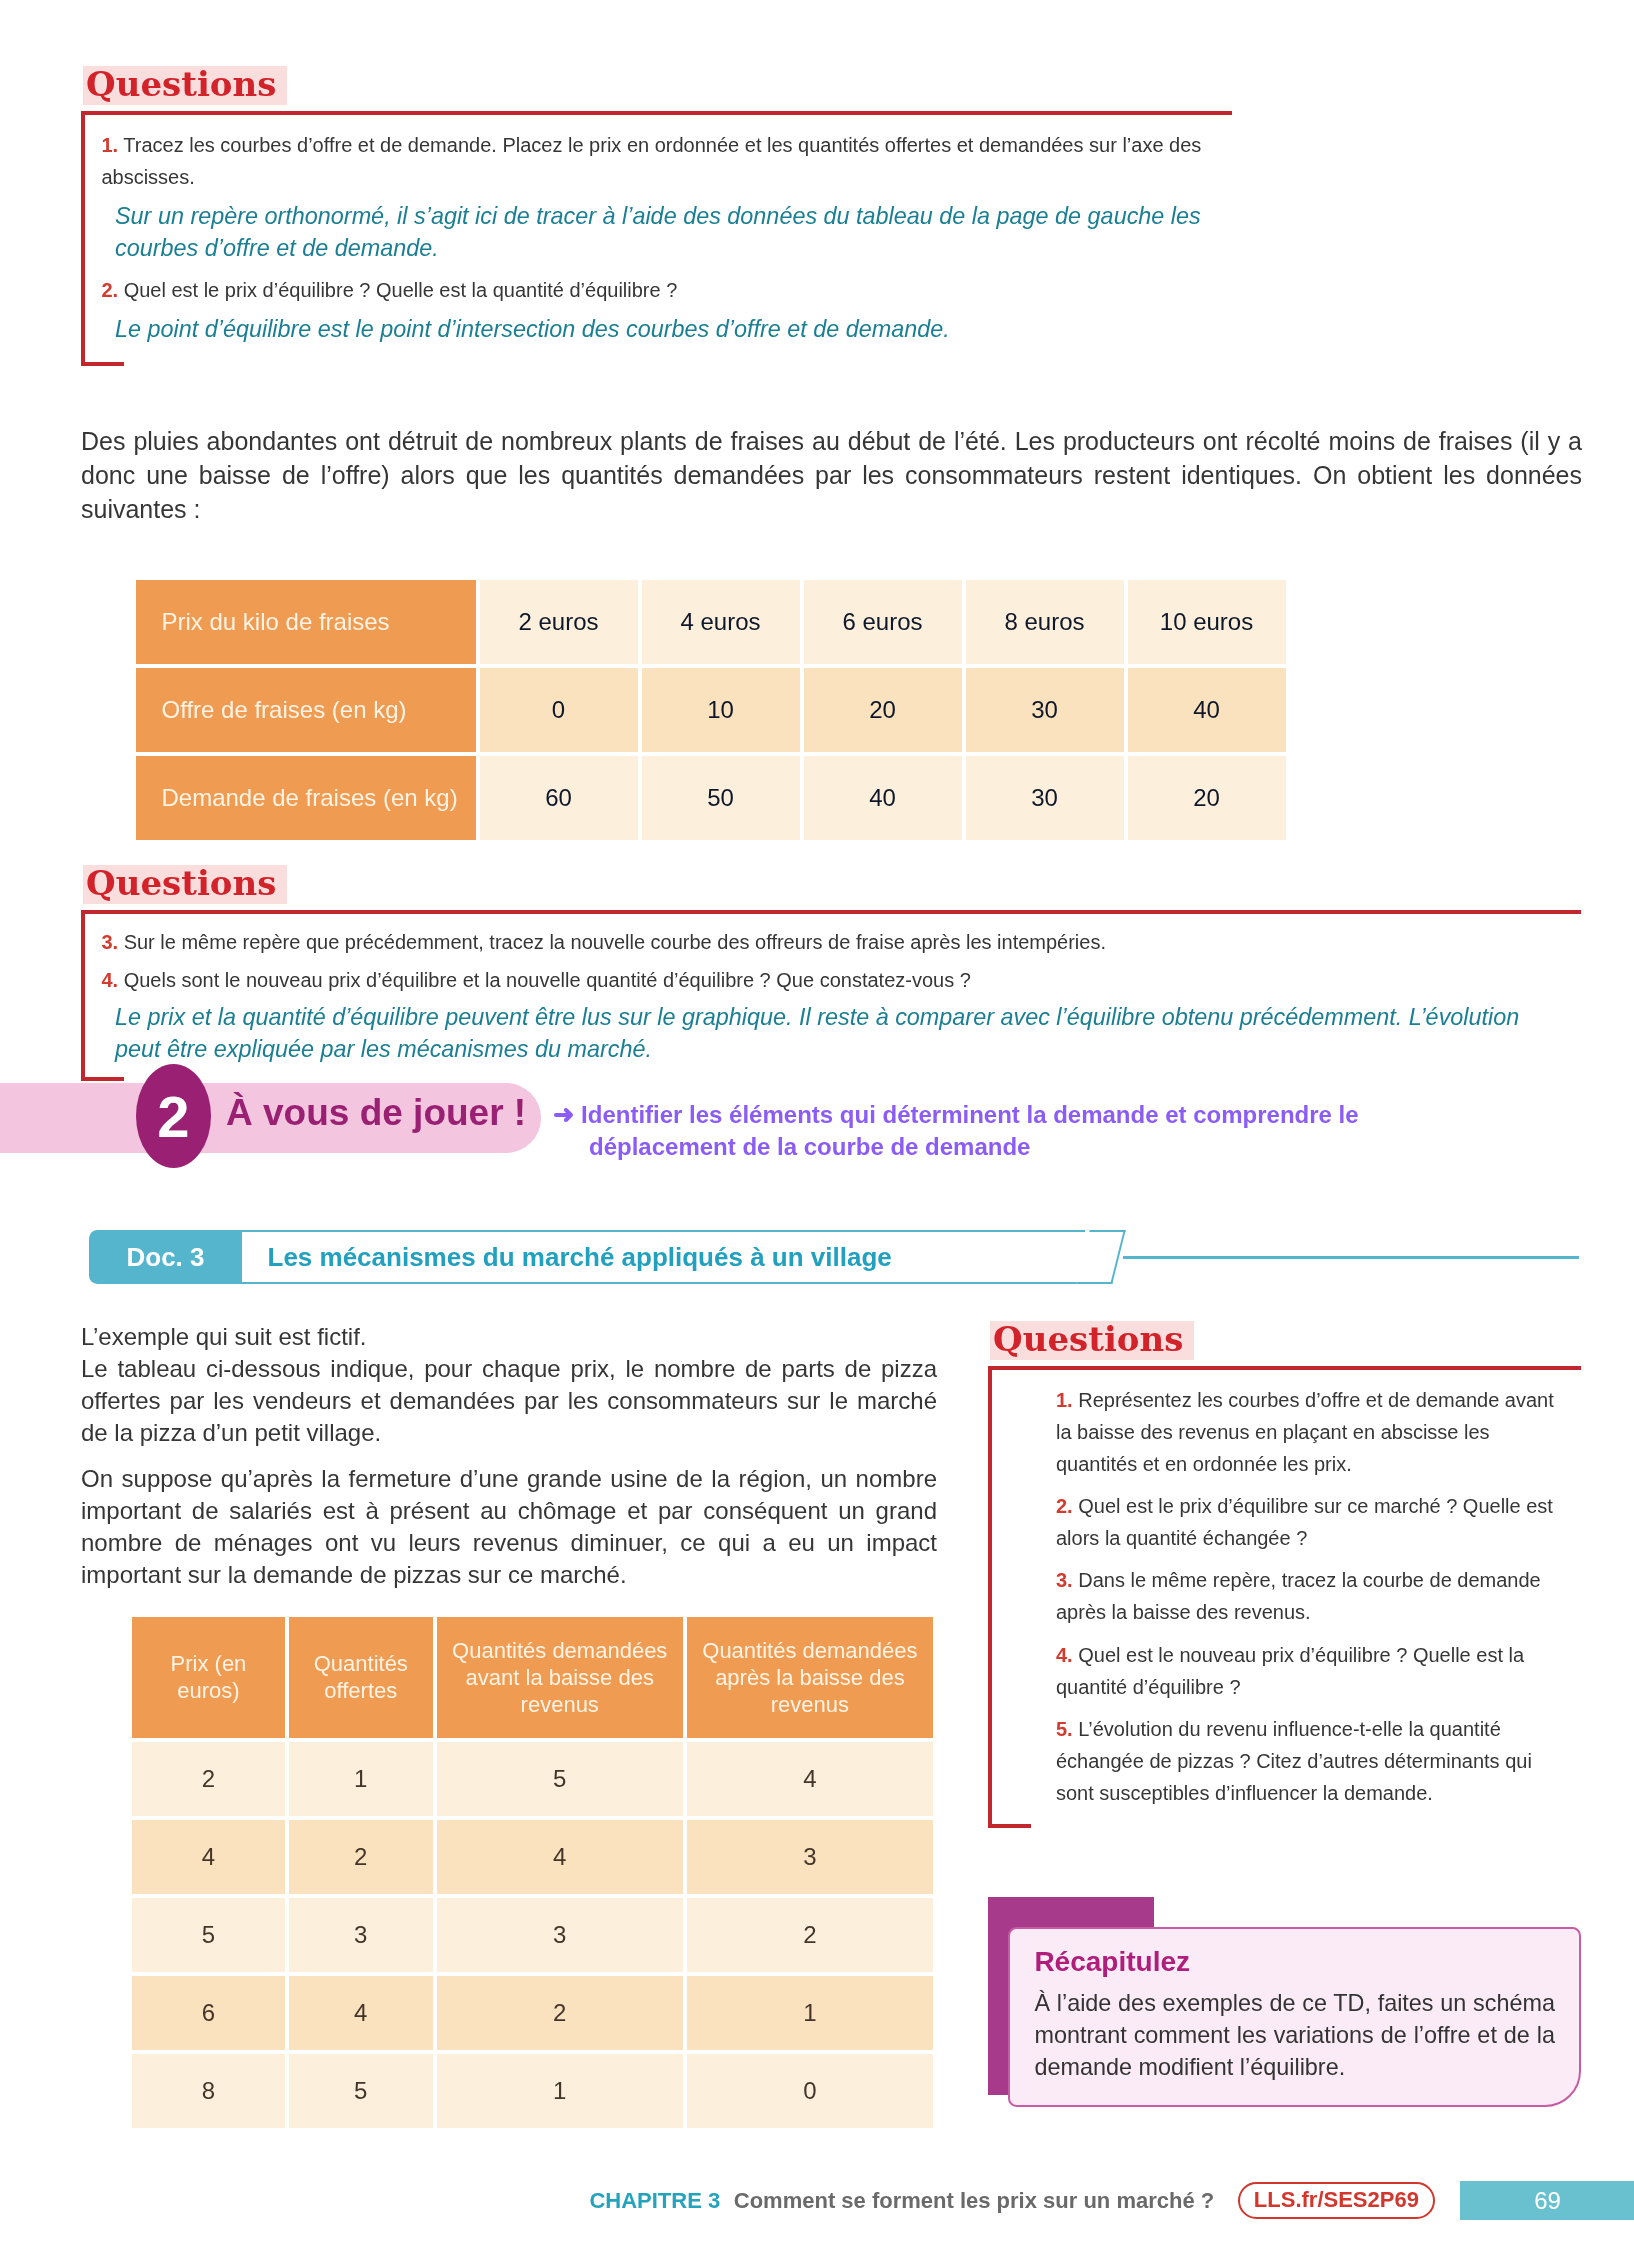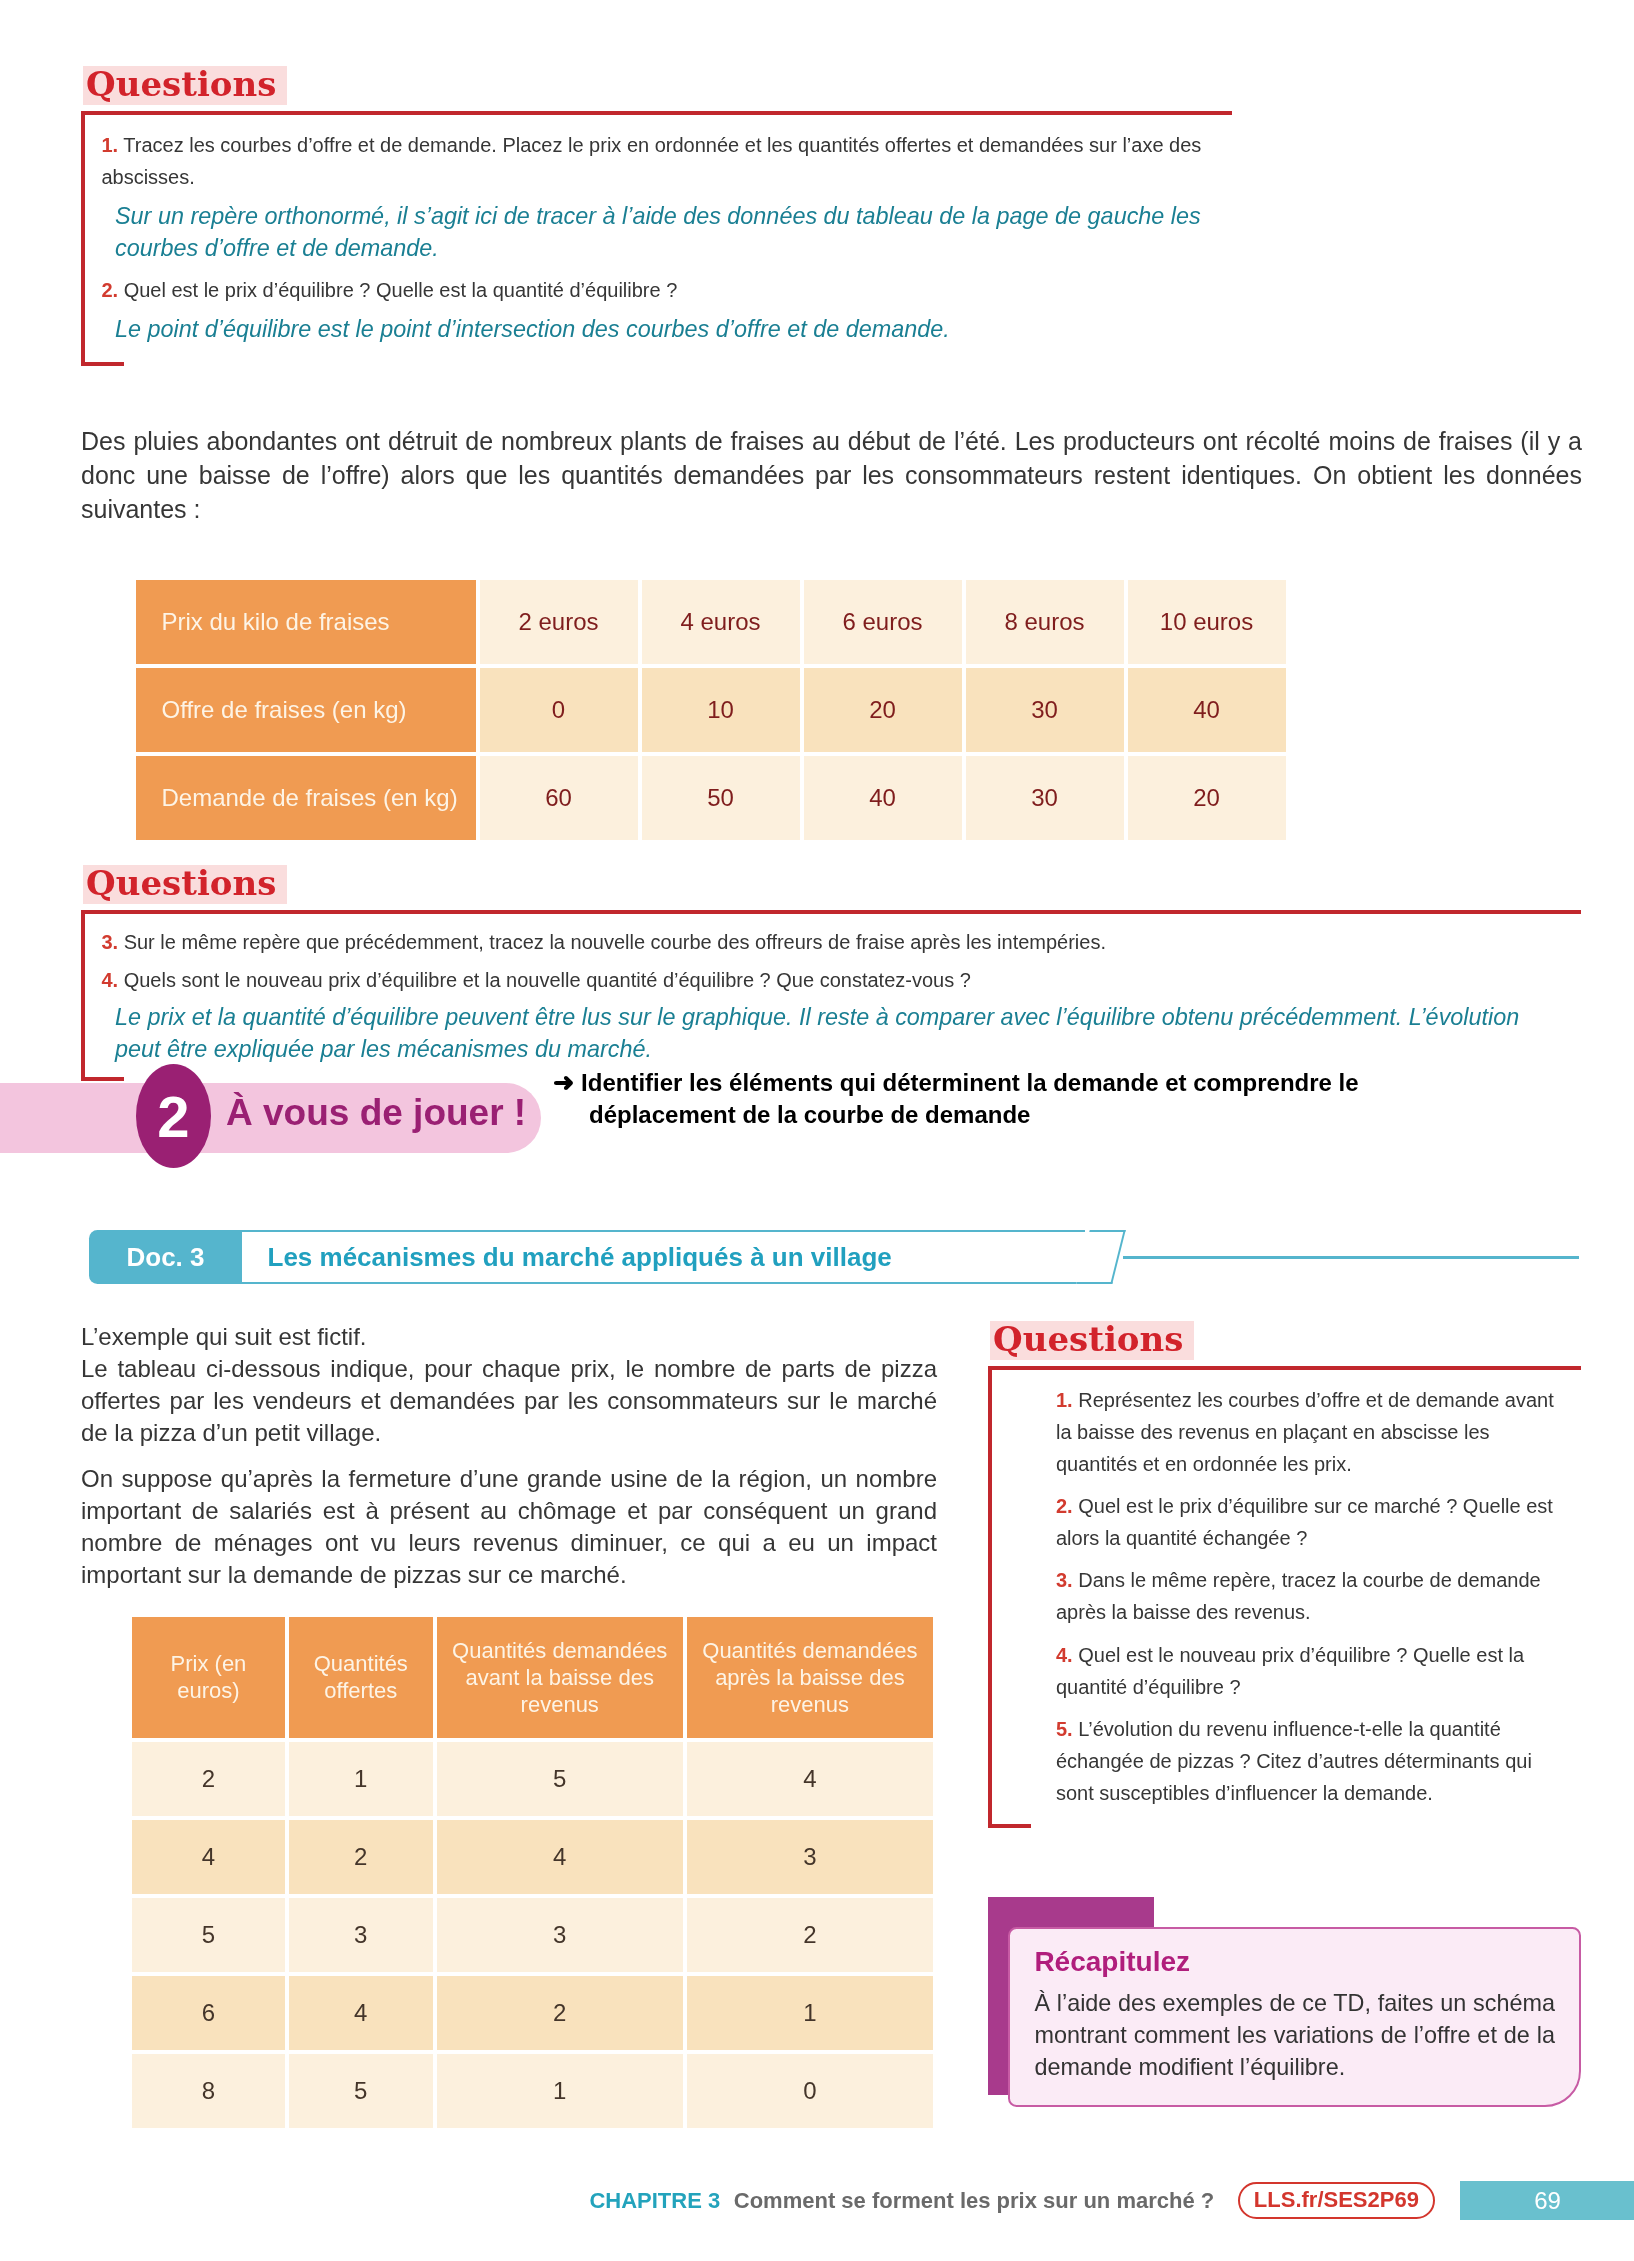--- a/index.html
+++ b/index.html
@@ -21,38 +21,38 @@
   .qans:last-child{margin-bottom:0;}
 
   
   .intro{position:absolute;font-size:25px;line-height:34px;color:#363636;margin:0;text-align:justify;}
 
   
   table{border-collapse:separate;border-spacing:4.3px;}
   .t1{position:absolute;}
   .t1 td{height:82px;}
   .t1 .lab{width:313px;background:#f09b52;color:#fdf4e6;font-size:24px;padding-left:25.5px;}
-  .t1 .val{width:156px;text-align:center;font-size:24px;color:#7f1d1d;}
+  .t1 .val{width:156px;text-align:center;font-size:24px;color:#0f172a;}
   tr.rA td.val, .t2 tr.rA td{background:#fcf0dd;}
   tr.rB td.val, .t2 tr.rB td{background:#f9e2bd;}
 
   .t2 th{background:#f09b52;color:#fdf4e6;font-weight:normal;font-size:22px;
          line-height:27px;height:121px;vertical-align:middle;text-align:center;padding:0 8.5px;}
   .t2 td{height:72px;text-align:center;font-size:24px;color:#44352a;}
   .t2 .c1{width:150px;} .t2 .c2{width:133px;} .t2 .c3{width:251px;} .t2 .c4{width:251px;}
 
   
   .band{position:absolute;left:0;top:1083px;width:541px;height:70px;background:#f3c5de;
         border-radius:0 35px 35px 0;}
   .badge{position:absolute;left:136px;top:1064px;width:75px;height:104px;background:#9a2073;
          border-radius:50%;color:#ffffff;font-size:58px;font-weight:bold;
          display:flex;align-items:center;justify-content:center;}
   .atitle{position:absolute;left:226px;top:1092px;font-size:37px;font-weight:bold;color:#9a2073;}
-  .aobj{position:absolute;left:553px;top:1066px;width:911px;font-size:24px;font-weight:bold;
-        color:#000000;line-height:32px;padding-left:36px;text-indent:-36px;}
+  .aobj{position:absolute;left:553px;top:1098px;width:911px;font-size:24px;font-weight:bold;
+        color:#8b5cf6;line-height:32px;padding-left:36px;text-indent:-36px;}
   .aarrow{font-size:25.5px;}
 
   
   .ribbon{position:absolute;left:89px;top:1230px;width:1490px;height:54px;}
   .dlabel{position:absolute;left:0;top:0;width:153px;height:54px;background:#55b5cd;
           border-radius:8.5px 0 0 8.5px;color:#ffffff;font-size:26px;font-weight:bold;
           display:flex;align-items:center;justify-content:center;}
   .dtitle{position:absolute;left:153px;top:0;width:843px;height:54px;background:#ffffff;
           border:2.6px solid #55b5cd;border-left:none;border-right:none;box-sizing:border-box;
           display:flex;align-items:center;padding-left:25.5px;color:#21a0bf;font-size:26px;font-weight:bold;}

